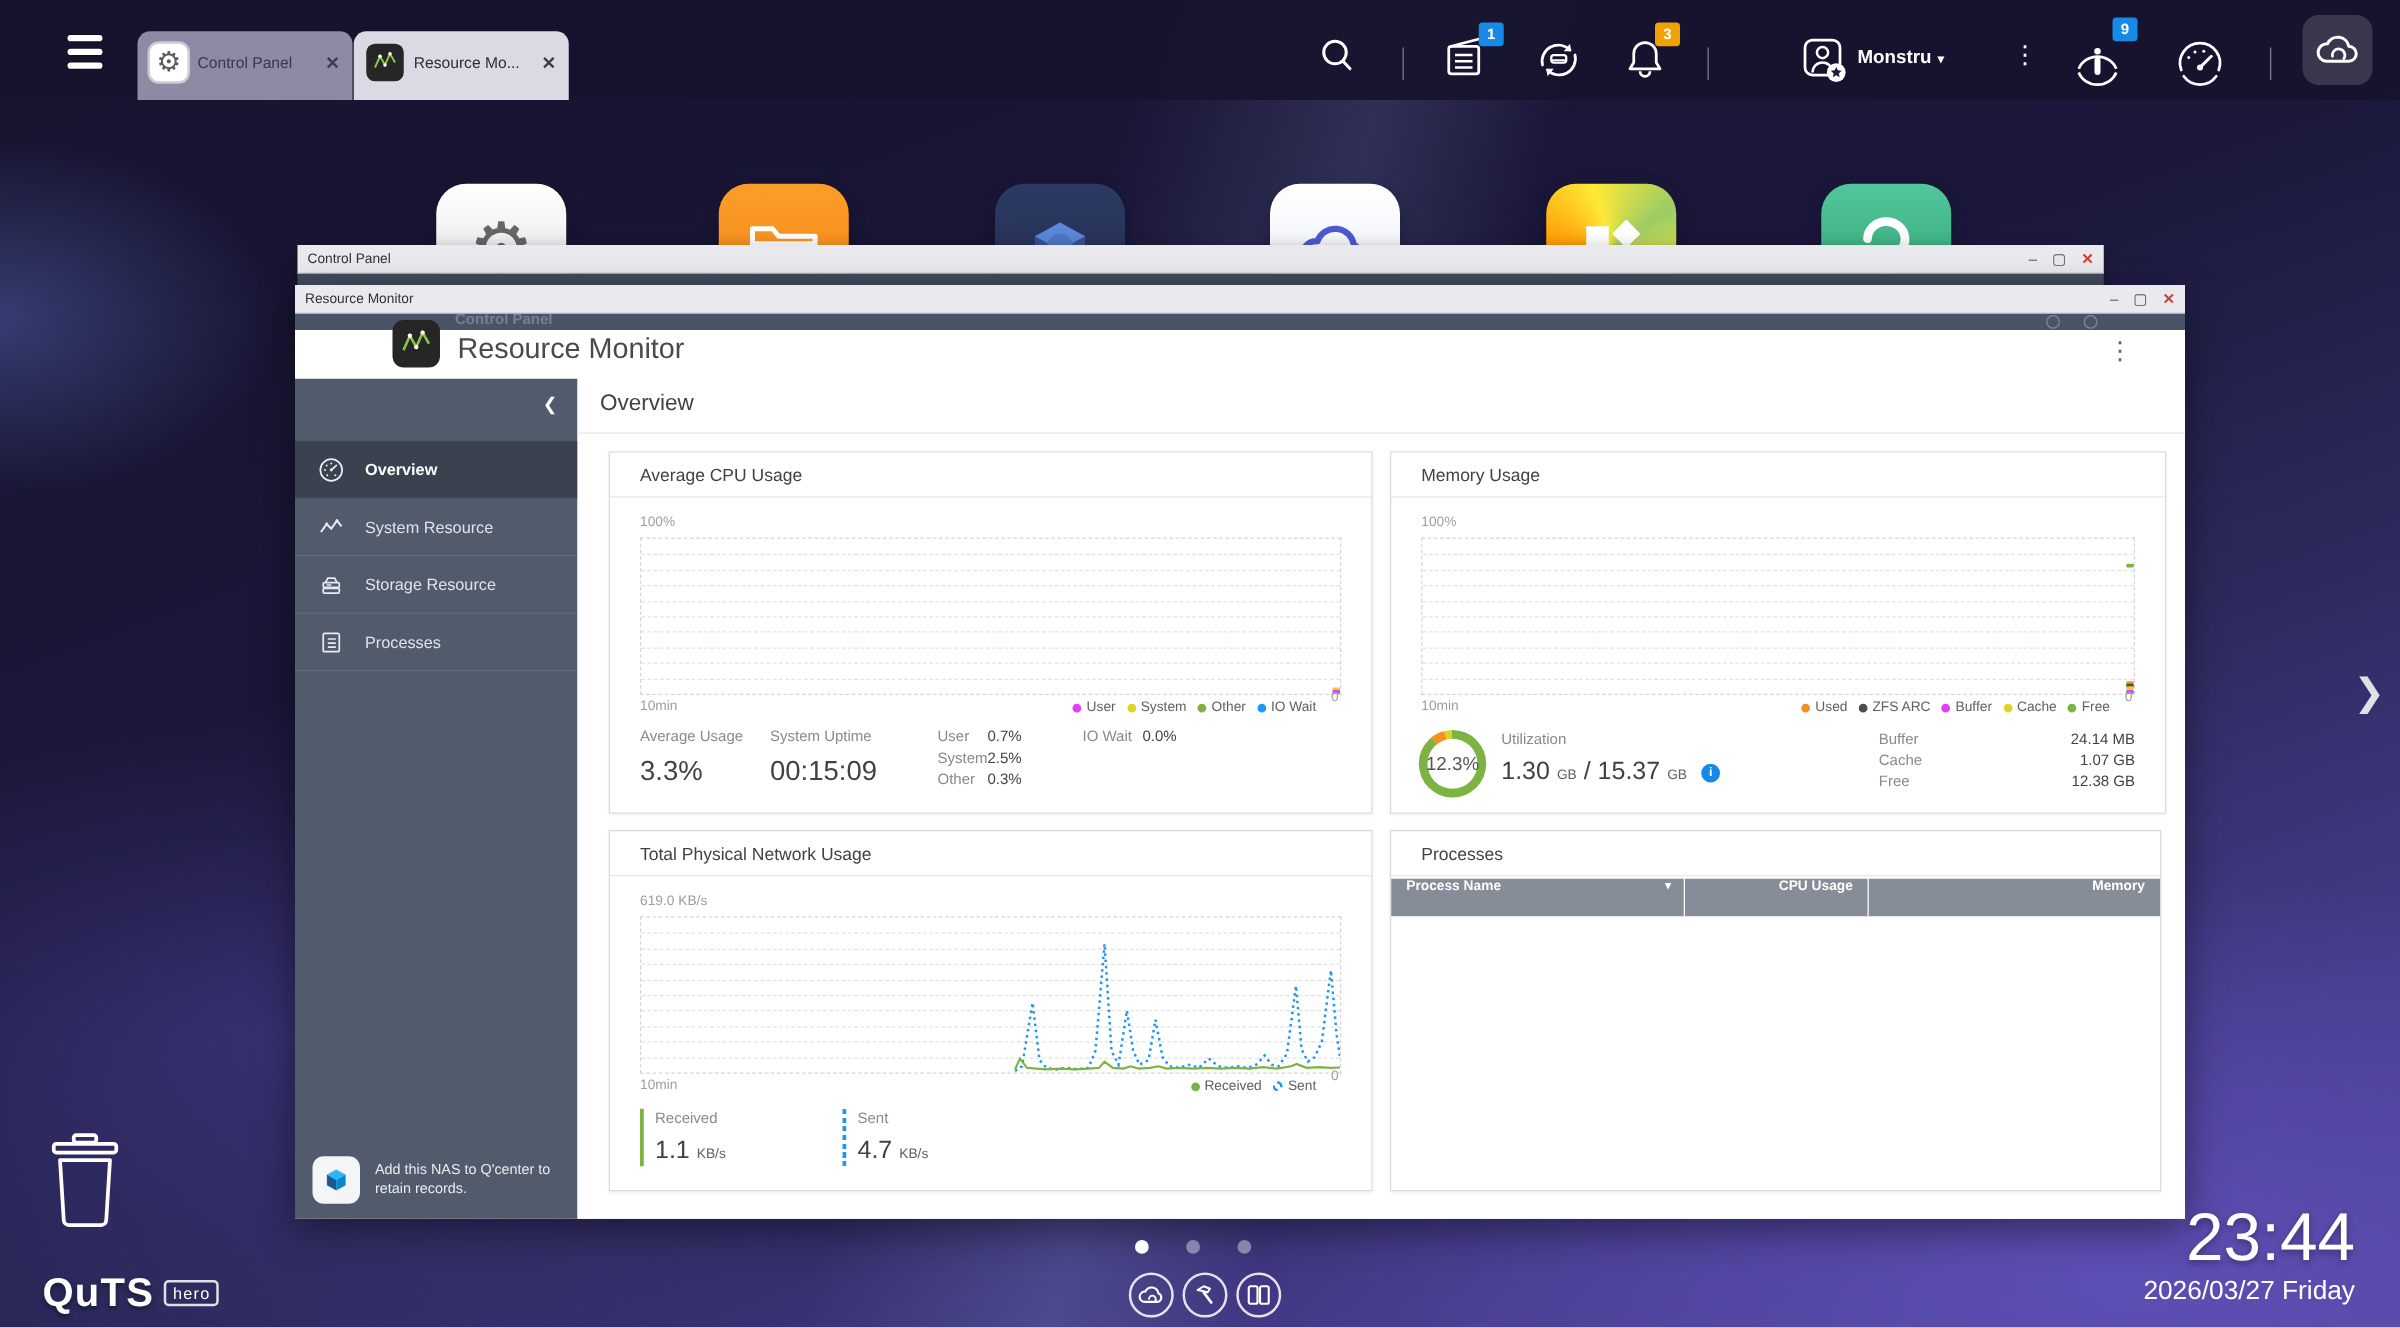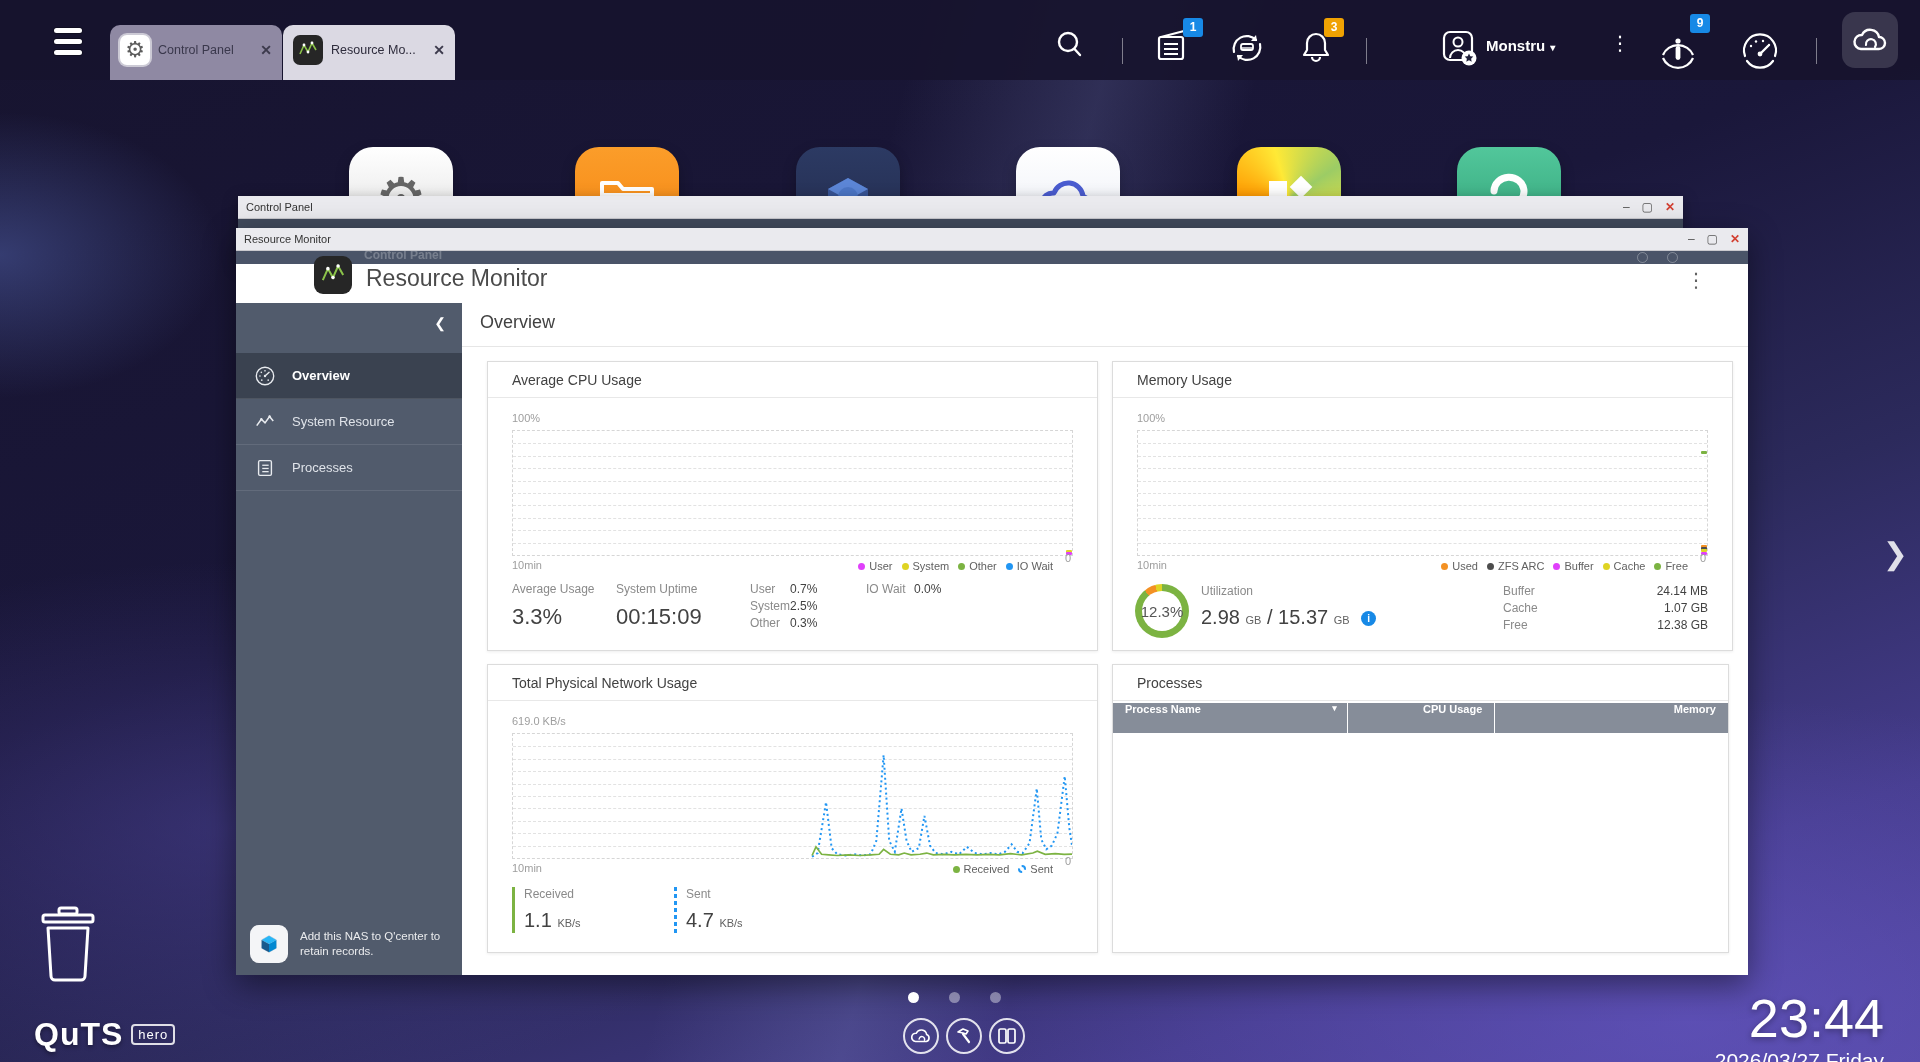--- a/index.html
+++ b/index.html
@@ -102,21 +102,21 @@
   .trash { position:absolute; left:37px; top:906px; cursor:pointer; }
   .quts-logo { position:absolute; left:34px; top:1016px; display:flex; align-items:center; gap:8px; color:#fff; }
   .quts-main { font-size:32px; font-weight:bold; letter-spacing:1px; text-shadow:0 2px 4px rgba(0,0,0,0.4); }
   .quts-tag { font-size:13px; border:2px solid rgba(255,255,255,0.85); border-radius:4px; padding:0 5px; line-height:17px; letter-spacing:1px; }
   .pager { position:absolute; left:908px; top:992px; display:flex; gap:30px; }
   .pager i { width:11px; height:11px; border-radius:50%; background:rgba(255,255,255,0.40); cursor:pointer; }
   .pager i.on { background:#fff; }
   .dock { position:absolute; left:903px; top:1018px; display:flex; gap:7px; }
   .dock-ico { width:36px; height:36px; border-radius:50%; border:2px solid rgba(255,255,255,0.85); display:flex; align-items:center; justify-content:center; color:#fff; cursor:pointer; }
   .clock { position:absolute; right:36px; top:962px; text-align:right; color:#fff; }
-  .clock-time { font-size:54px; font-weight:300; line-height:1.05; text-shadow:0 2px 6px rgba(0,0,0,0.35);margin-top:28px; }
+  .clock-time { font-size:54px; font-weight:300; line-height:1.05; text-shadow:0 2px 6px rgba(0,0,0,0.35); }
   .clock-date { font-size:21px; margin-top:2px; }
   .page-next { position:absolute; right:12px; top:536px; color:rgba(255,255,255,0.85); font-size:30px; cursor:pointer; }
 </style>
 </head>
 <body>
 
 <div id="stage">
 
   <div class="topbar">
     <div class="hamburger">
@@ -328,20 +328,29 @@
                 </svg></span>
               <span>Overview</span>
             </div>
             <div class="side-item">
               <span class="sicon"><svg width="22" height="22" viewBox="0 0 24 24">
                   <polyline points="3,16 8,9 12,13 17,6 21,11" fill="none" stroke="currentColor" stroke-width="1.7"></polyline>
                   <circle cx="8" cy="9" r="1.3" fill="currentColor"></circle>
                   <circle cx="17" cy="6" r="1.3" fill="currentColor"></circle>
                 </svg></span>
               <span>System Resource</span>
+            </div>
+            <div class="side-item">
+              <span class="sicon"><svg width="22" height="22" viewBox="0 0 24 24">
+                  <path d="M7 10 l2-4 h6 l2 4" fill="none" stroke="currentColor" stroke-width="1.5"></path>
+                  <rect x="5" y="10" width="14" height="4" rx="1" fill="none" stroke="currentColor" stroke-width="1.5"></rect>
+                  <rect x="5" y="15" width="14" height="4" rx="1" fill="none" stroke="currentColor" stroke-width="1.5"></rect>
+                  <line x1="8" y1="12" x2="12" y2="12" stroke="currentColor" stroke-width="1.3"></line>
+                </svg></span>
+              <span>Storage Resource</span>
             </div>
             <div class="side-item">
               <span class="sicon"><svg width="22" height="22" viewBox="0 0 24 24">
                   <rect x="5" y="4" width="14" height="16" rx="1.5" fill="none" stroke="currentColor" stroke-width="1.5"></rect>
                   <line x1="9" y1="9" x2="16" y2="9" stroke="currentColor" stroke-width="1.4"></line>
                   <line x1="9" y1="12.5" x2="16" y2="12.5" stroke="currentColor" stroke-width="1.4"></line>
                   <line x1="9" y1="16" x2="16" y2="16" stroke="currentColor" stroke-width="1.4"></line>
                 </svg></span>
               <span>Processes</span>
             </div>
@@ -453,21 +462,21 @@
                 <span>Free</span>
               </span>
             </div>
           <div class="zerolab">0</div>
 
           <div class="donut" id="mem-donut" style="background: conic-gradient(from -40deg, rgb(243, 145, 36) 0%, rgb(243, 145, 36) 7%, rgb(223, 212, 36) 7%, rgb(223, 212, 36) 11%, rgb(124, 179, 66) 11%, rgb(124, 179, 66) 100%);">
             <span class="hole">12.3%</span>
           </div>
           <div class="stat-label" style="left:88px; top:222px;">Utilization</div>
           <div class="stat-big" style="left:88px; top:244px; font-size:20px;">
-            <span>2.98</span>
+            <span>1.30</span>
             <span class="unit">GB</span>
             <span>/</span>
             <span>15.37</span>
             <span class="unit">GB</span>
             <span class="info-i">i</span>
           </div>
           <div class="mini-row" style="left:390px; top:222px;"><b style="min-width:0">Buffer</b></div>
           <div class="mini-row" style="left:390px; top:239px;"><b style="min-width:0">Cache</b></div>
           <div class="mini-row" style="left:390px; top:256px;"><b style="min-width:0">Free</b></div>
           <div class="mini-row" style="right:24px; top:222px;"><span>24.14 MB</span></div>

